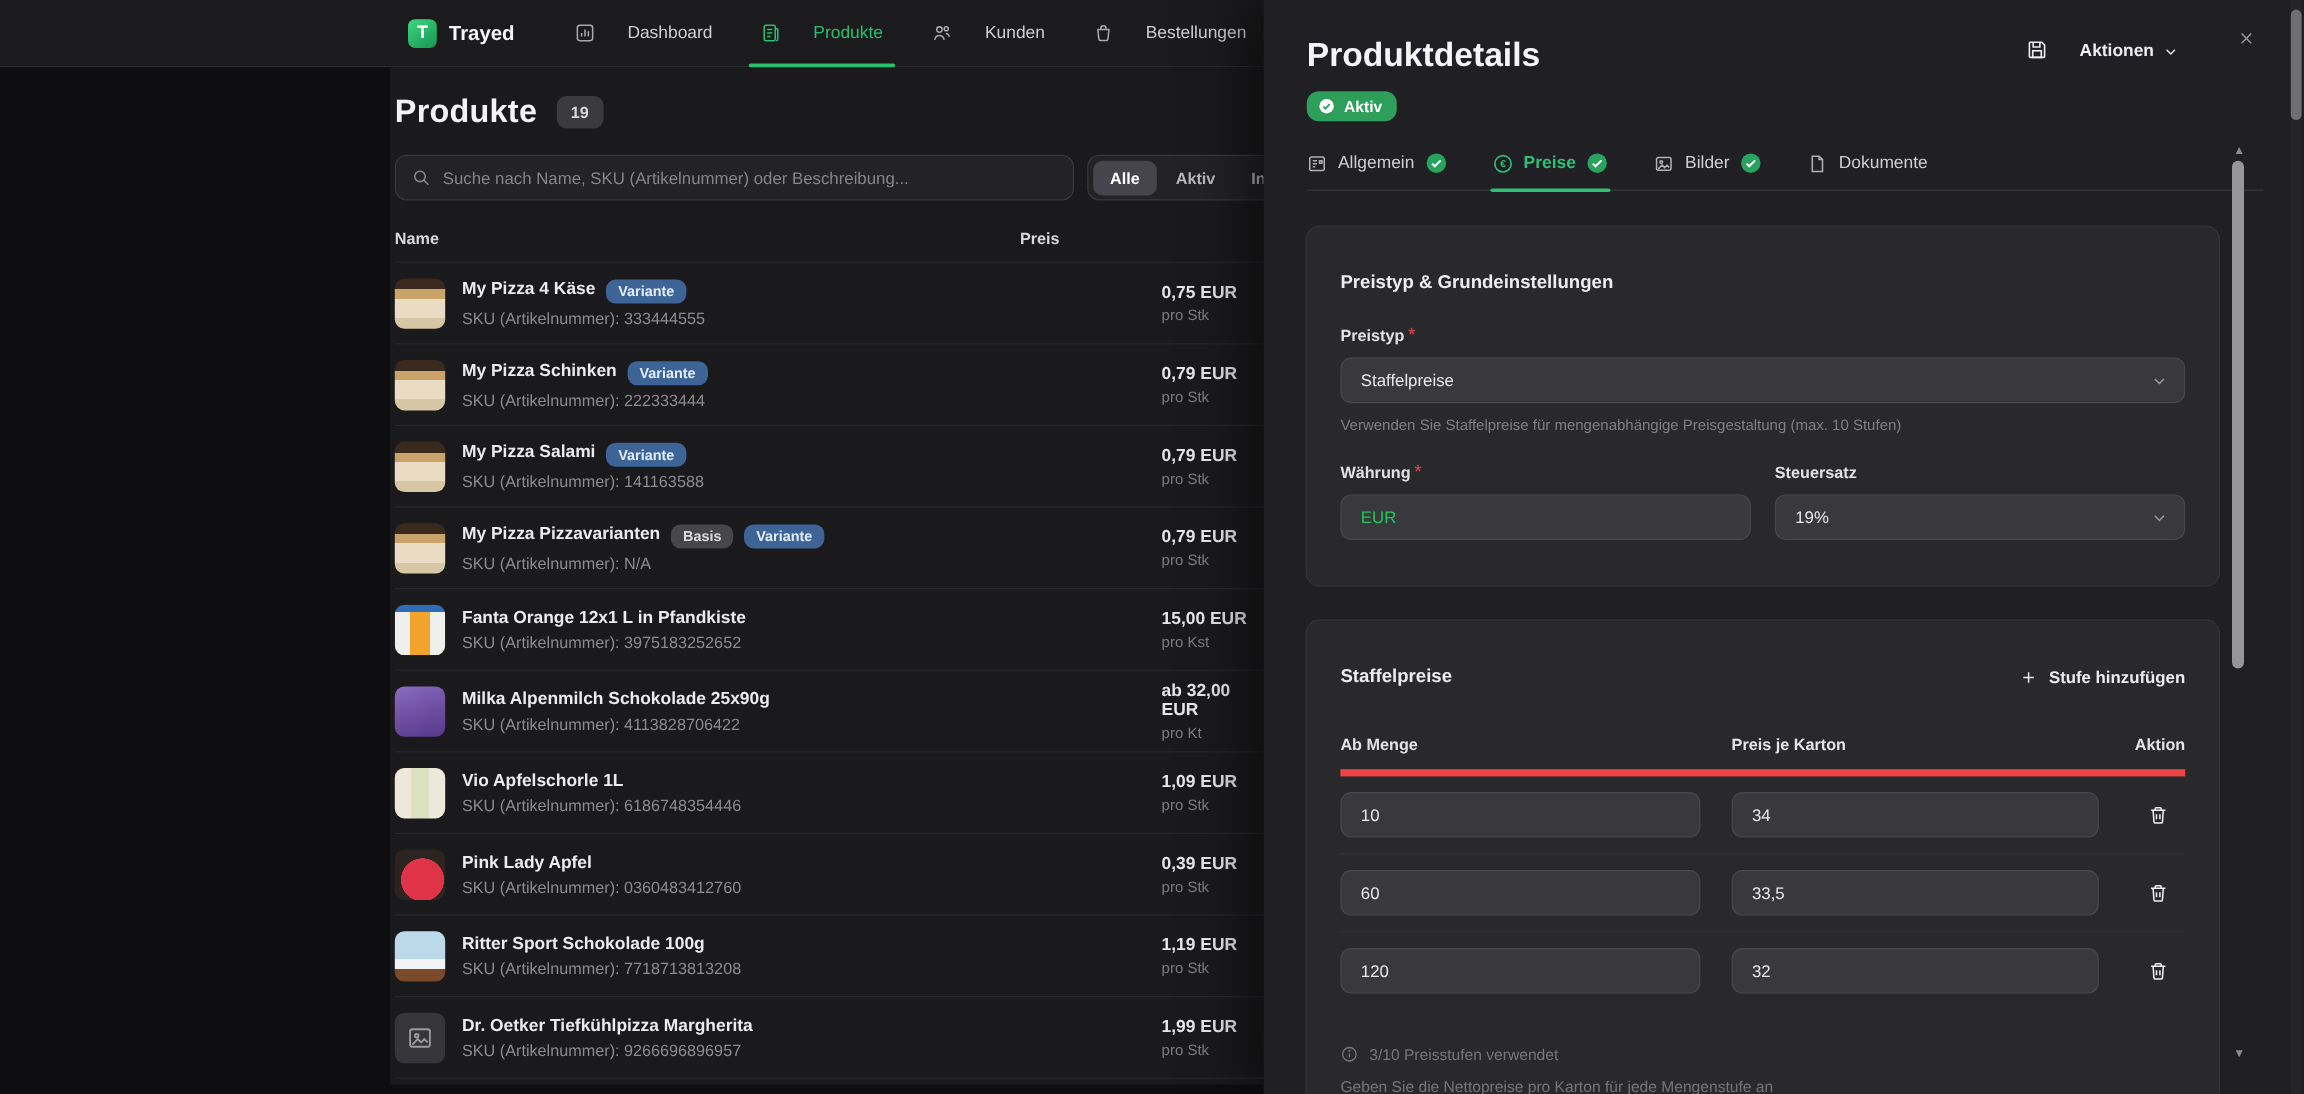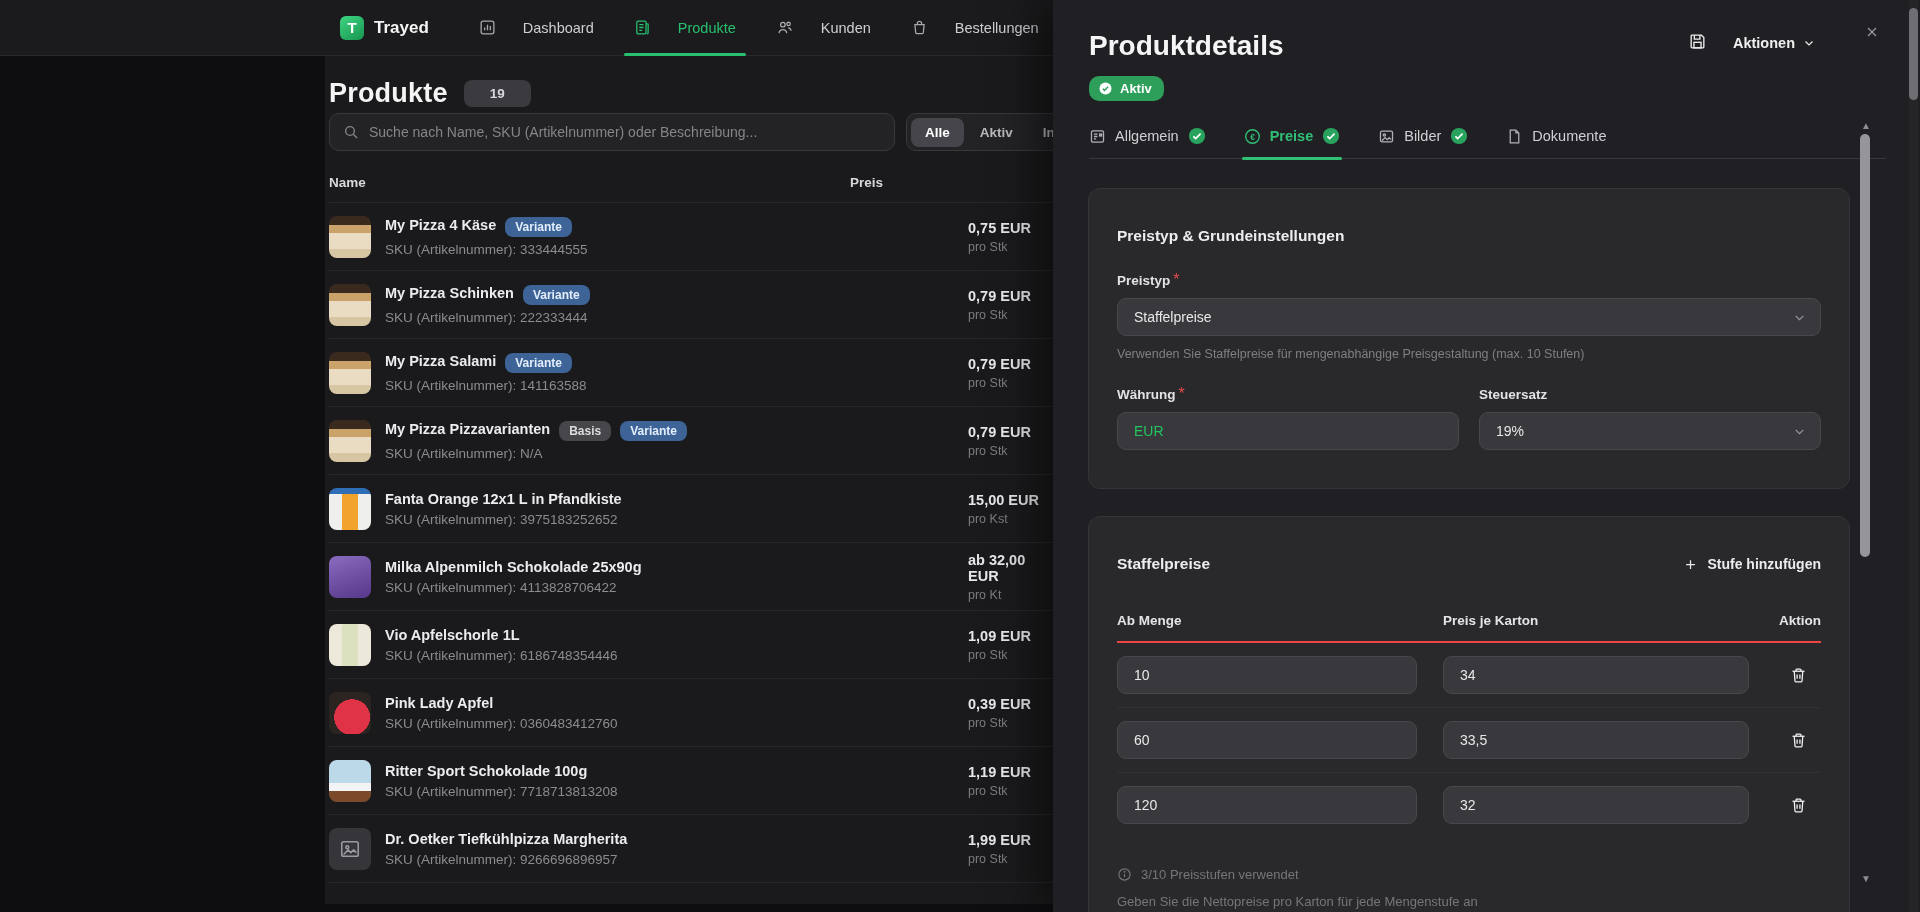--- a/index.html
+++ b/index.html
@@ -45,23 +45,23 @@
 
   
   .main {
     position:absolute; left:325px; top:56px; width:728px; height:848px;
     background:#1a1a1c; padding:22px 0 0 4px; overflow:hidden;
   }
   .page-head { display:flex; align-items:center; gap:16px; }
   .page-title { font-size:27px; font-weight:bold; color:#f4f4f5; letter-spacing:.2px; }
   .count-badge {
     background:#3a3a3f; color:#d8d8dc; font-size:13.5px;
-    padding:6px 26px; border-radius:8px; font-weight:600;
-  }
-  .controls { display:flex; align-items:center; margin-top:4px; }
+    padding:6px 12px; border-radius:8px; font-weight:600;
+  }
+  .controls { display:flex; align-items:center; margin-top:20px; }
   .searchbox {
     width:566px; height:38px; background:#232326; border:1px solid #39393d;
     border-radius:10px; display:flex; align-items:center; padding:0 13px; gap:10px;
     flex:none;
   }
   .searchbox input {
     background:transparent; border:none; outline:none; color:#d5d5d8;
     font-size:14px; width:100%; font-family:"Liberation Sans",sans-serif;
   }
   .searchbox input::placeholder { color:#85858a; }
@@ -152,21 +152,21 @@
   .mt26 { margin-top:26px; } .mt9 { margin-top:9px; }
   .help { margin-top:11px; font-size:12.5px; color:#7f7f84; }
   .two-col { display:grid; grid-template-columns:1fr 1fr; column-gap:20px; margin-top:24px; }
   input.tinput { outline:none; font-family:"Liberation Sans",sans-serif; }
   input.dimmed { color:#22c55e; }
 
   .card2-head { display:flex; align-items:center; justify-content:space-between; }
   .add-btn { display:flex; align-items:center; gap:9px; cursor:pointer;
              font-size:14px; font-weight:600; color:#ececef; }
   .tier-grid { display:grid; grid-template-columns:300px 306px 1fr; column-gap:26px; align-items:center; }
-  .tier-header { margin-top:40px; padding-bottom:13px; border-bottom:2px solid #ef4444; }
+  .tier-header { margin-top:40px; padding-bottom:13px; border-bottom:6px solid #ef4444; }
   .tier-header span { font-size:13.5px; font-weight:bold; color:#e4e4e7; }
   .tier-header .h-action { justify-self:end; }
   .tier-row { padding:13px 0; border-bottom:1px solid #313135; }
   .tier-row.last { border-bottom:none; }
   .trash-btn { justify-self:center; width:34px; height:34px; display:flex;
                align-items:center; justify-content:center; cursor:pointer; border-radius:8px; }
   .tier-footer { margin-top:30px; display:flex; align-items:center; gap:9px;
                  font-size:13px; color:#76767a; }
   .tier-hint { margin-top:12px; font-size:13px; color:#76767a; }
 

